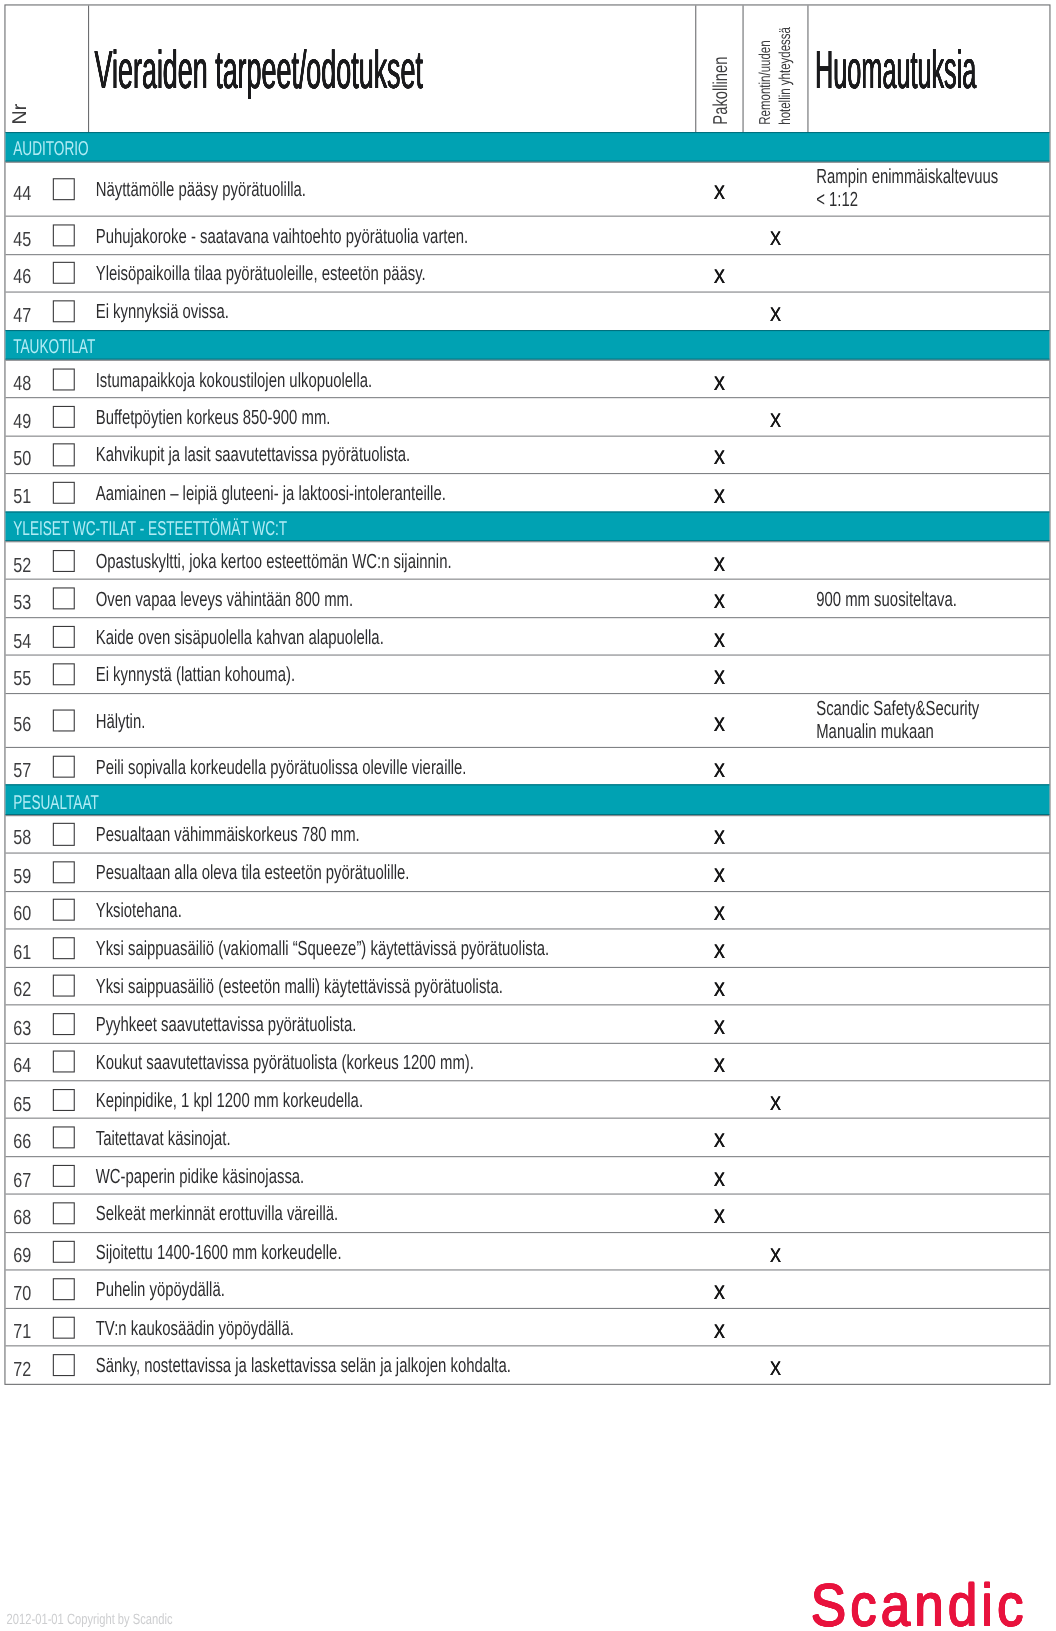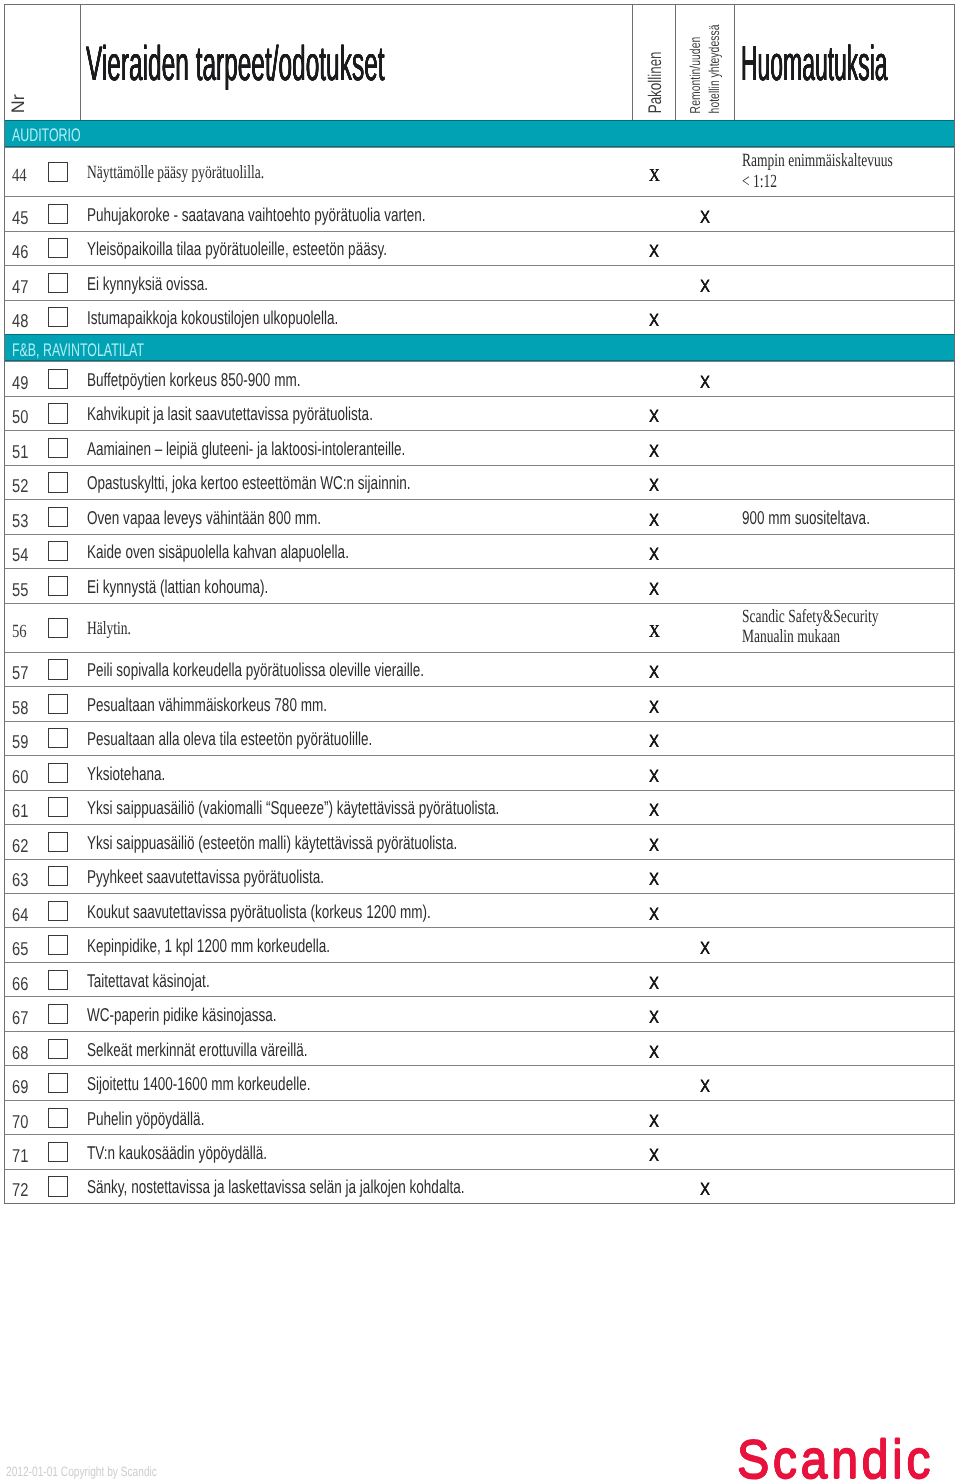--- a/index.html
+++ b/index.html
@@ -29,21 +29,21 @@
 
   
   .sec{height:27.25px;background:#00a2b3;position:relative;overflow:hidden;
        border-top:1px solid #00707e;border-bottom:1px solid #00707e;box-sizing:border-box;}
   .sec > span{position:absolute;left:7.4px;color:#b2ecf5;
        transform-origin:left top;transform:scaleX(0.678);
        font-size:18.3px;line-height:1;white-space:nowrap;display:block;}
 
   
   .row{position:relative;height:34.48px;border-top:1px solid #808285;box-sizing:border-box;}
-  .row.tall{height:49.17px;font-family:Liberation Serif, serif;}
+  .row.tall{height:49.17px;}
   .nr{position:absolute;left:6.9px;top:50%;font-size:18.6px;line-height:1;
       transform-origin:left top;transform:translateY(-5.3px) scaleX(0.79);color:#3c3c3e;}
   .cb{position:absolute;left:43.0px;top:50%;margin-top:-10px;width:19.6px;height:20.1px;
       border:1.25px solid #3a3a3c;box-sizing:border-box;background:#fff;}
   .txt{position:absolute;left:81.8px;top:50%;font-size:18.6px;line-height:1;white-space:nowrap;
        transform-origin:left top;transform:translateY(-8.5px) scaleX(0.728);}
   .mk{position:absolute;top:50%;font-size:17.9px;line-height:1;color:#161617;
       text-shadow:0.3px 0 0 #161617,-0.3px 0 0 #161617;
       transform-origin:left top;transform:translateY(-4.9px) scaleX(0.84);}
   .mk.m{left:643.7px;}
@@ -104,46 +104,49 @@
         <div class="cb"></div>
         <div class="txt">Yleisöpaikoilla tilaa pyörätuoleille, esteetön pääsy.</div>
         <div class="mk m">X</div>
       </div>
 <div class="row">
         <div class="nr">47</div>
         <div class="cb"></div>
         <div class="txt">Ei kynnyksiä ovissa.</div>
         <div class="mk r">X</div>
       </div>
+<div class="sec">
+        <span style="top:5.50px">TAUKOTILAT</span>
+      </div>
 <div class="row">
         <div class="nr">48</div>
         <div class="cb"></div>
         <div class="txt">Istumapaikkoja kokoustilojen ulkopuolella.</div>
         <div class="mk m">X</div>
       </div>
-<div class="sec">
-        <span style="top:5.50px">F&amp;B, RAVINTOLATILAT</span>
-      </div>
 <div class="row">
         <div class="nr">49</div>
         <div class="cb"></div>
         <div class="txt">Buffetpöytien korkeus 850-900 mm.</div>
         <div class="mk r">X</div>
       </div>
 <div class="row">
         <div class="nr">50</div>
         <div class="cb"></div>
         <div class="txt">Kahvikupit ja lasit saavutettavissa pyörätuolista.</div>
         <div class="mk m">X</div>
       </div>
 <div class="row">
         <div class="nr">51</div>
         <div class="cb"></div>
         <div class="txt">Aamiainen – leipiä gluteeni- ja laktoosi-intoleranteille.</div>
         <div class="mk m">X</div>
+      </div>
+<div class="sec">
+        <span style="top:5.50px">YLEISET WC-TILAT - ESTEETTÖMÄT WC:T</span>
       </div>
 <div class="row">
         <div class="nr">52</div>
         <div class="cb"></div>
         <div class="txt">Opastuskyltti, joka kertoo esteettömän WC:n sijainnin.</div>
         <div class="mk m">X</div>
       </div>
 <div class="row">
         <div class="nr">53</div>
         <div class="cb"></div>
@@ -174,20 +177,23 @@
           <div>Scandic Safety&amp;Security</div>
           <div>Manualin mukaan</div>
         </div>
       </div>
 <div class="row">
         <div class="nr">57</div>
         <div class="cb"></div>
         <div class="txt">Peili sopivalla korkeudella pyörätuolissa oleville vieraille.</div>
         <div class="mk m">X</div>
       </div>
+<div class="sec">
+        <span style="top:5.50px">PESUALTAAT</span>
+      </div>
 <div class="row">
         <div class="nr">58</div>
         <div class="cb"></div>
         <div class="txt">Pesualtaan vähimmäiskorkeus 780 mm.</div>
         <div class="mk m">X</div>
       </div>
 <div class="row">
         <div class="nr">59</div>
         <div class="cb"></div>
         <div class="txt">Pesualtaan alla oleva tila esteetön pyörätuolille.</div>

